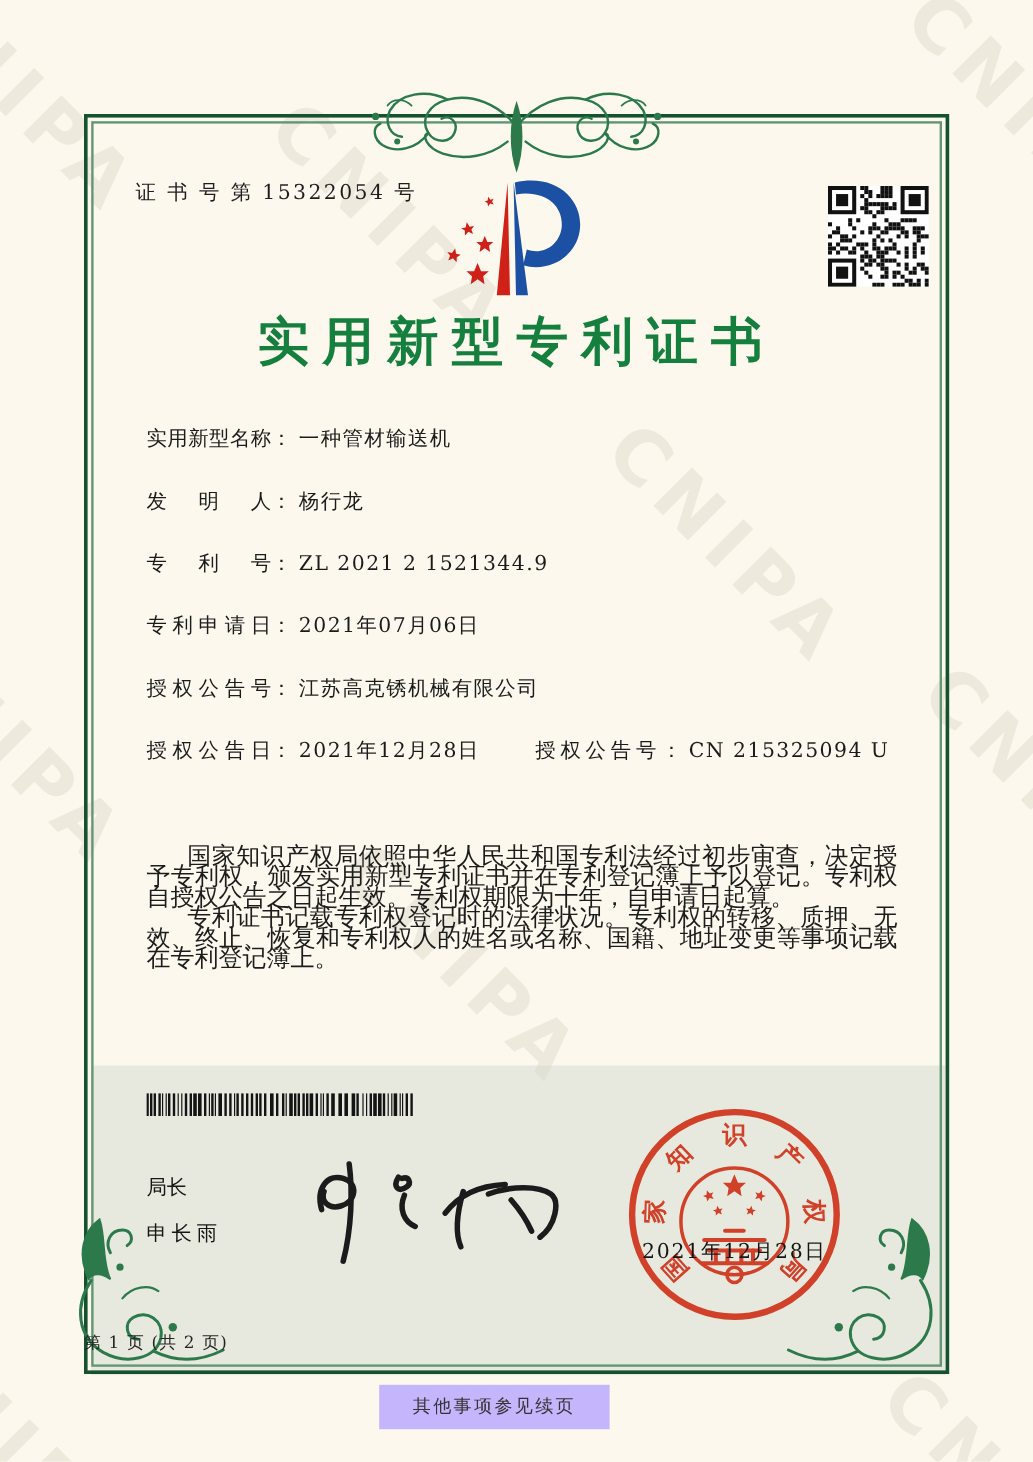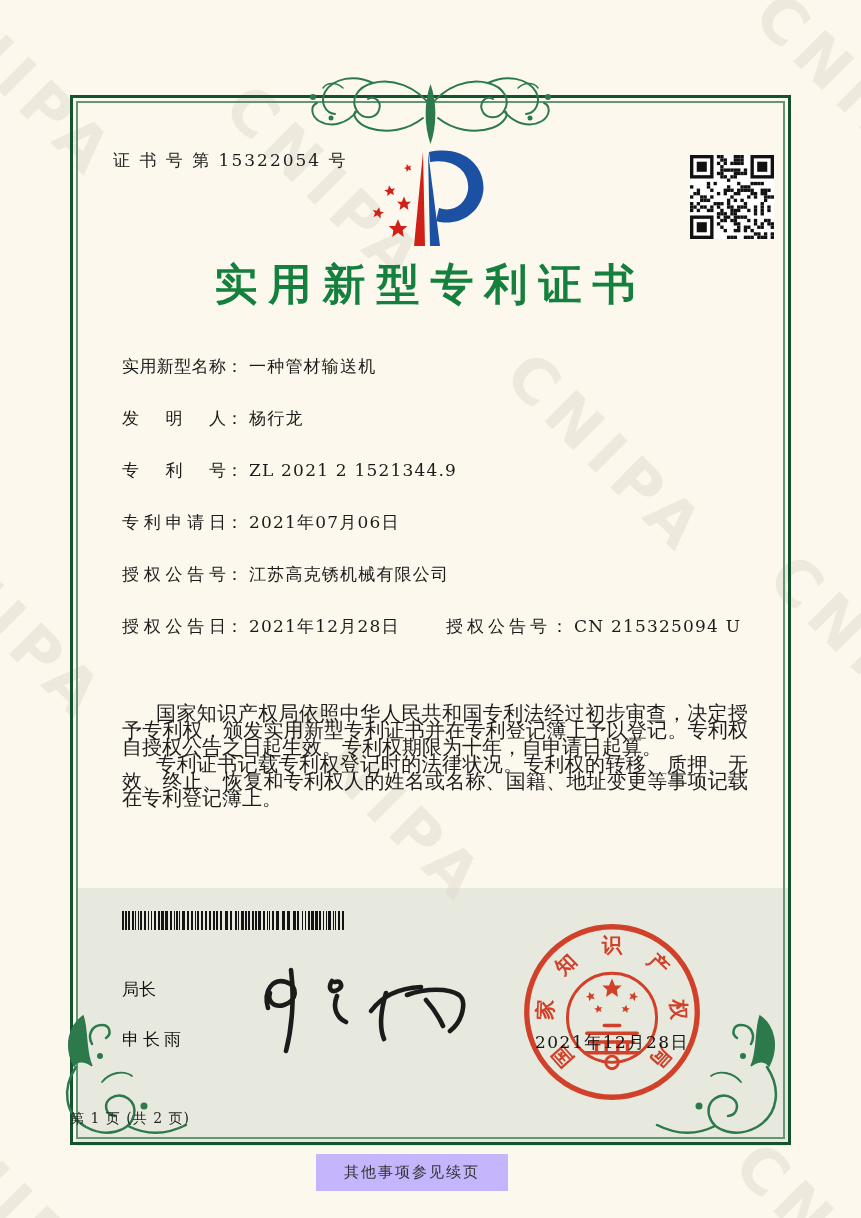--- a/index.html
+++ b/index.html
@@ -40,21 +40,21 @@
   .f-colon{display:inline-block;margin:0 6px 0 0;}
   .f-value{letter-spacing:1.2px;}
   .grant-no{position:absolute;left:324px;top:0;white-space:nowrap;}
   .grant-no .f-label2{letter-spacing:4px;}
   .paras{left:122px;top:705px;width:626px;font-size:20px;line-height:17px;
     color:#1c1c1c;text-align:justify;}
   .paras p{margin:0;text-indent:34px;}
   .barcode{left:122px;top:911px;}
   .signer{left:122px;top:980px;font-family:Liberation Sans, sans-serif;
     font-size:17px;color:#161616;line-height:20px;}
-  .signer .line2{margin-top:30px;letter-spacing:4px;}
+  .signer .line2{margin-top:18px;letter-spacing:4px;}
   .signature{left:230px;top:938px;}
   .seal{left:519px;top:919px;opacity:.96;}
   .seal-char{font-size:21px;font-weight:bold;fill:#d13a22;
     font-family:"DejaVu Serif","Liberation Serif",serif;
     text-anchor:middle;dominant-baseline:central;}
   .seal-date{left:520px;top:1031px;width:184px;text-align:center;z-index:5;
     font-size:17px;color:#141414;letter-spacing:1.5px;}
   .page-info{left:70px;top:1110px;width:690px;
     font-size:14px;color:#242424;letter-spacing:1px;}
   .footer-box{left:316px;top:1154px;width:192px;height:37px;background:#c4b5fd;z-index:4;}

